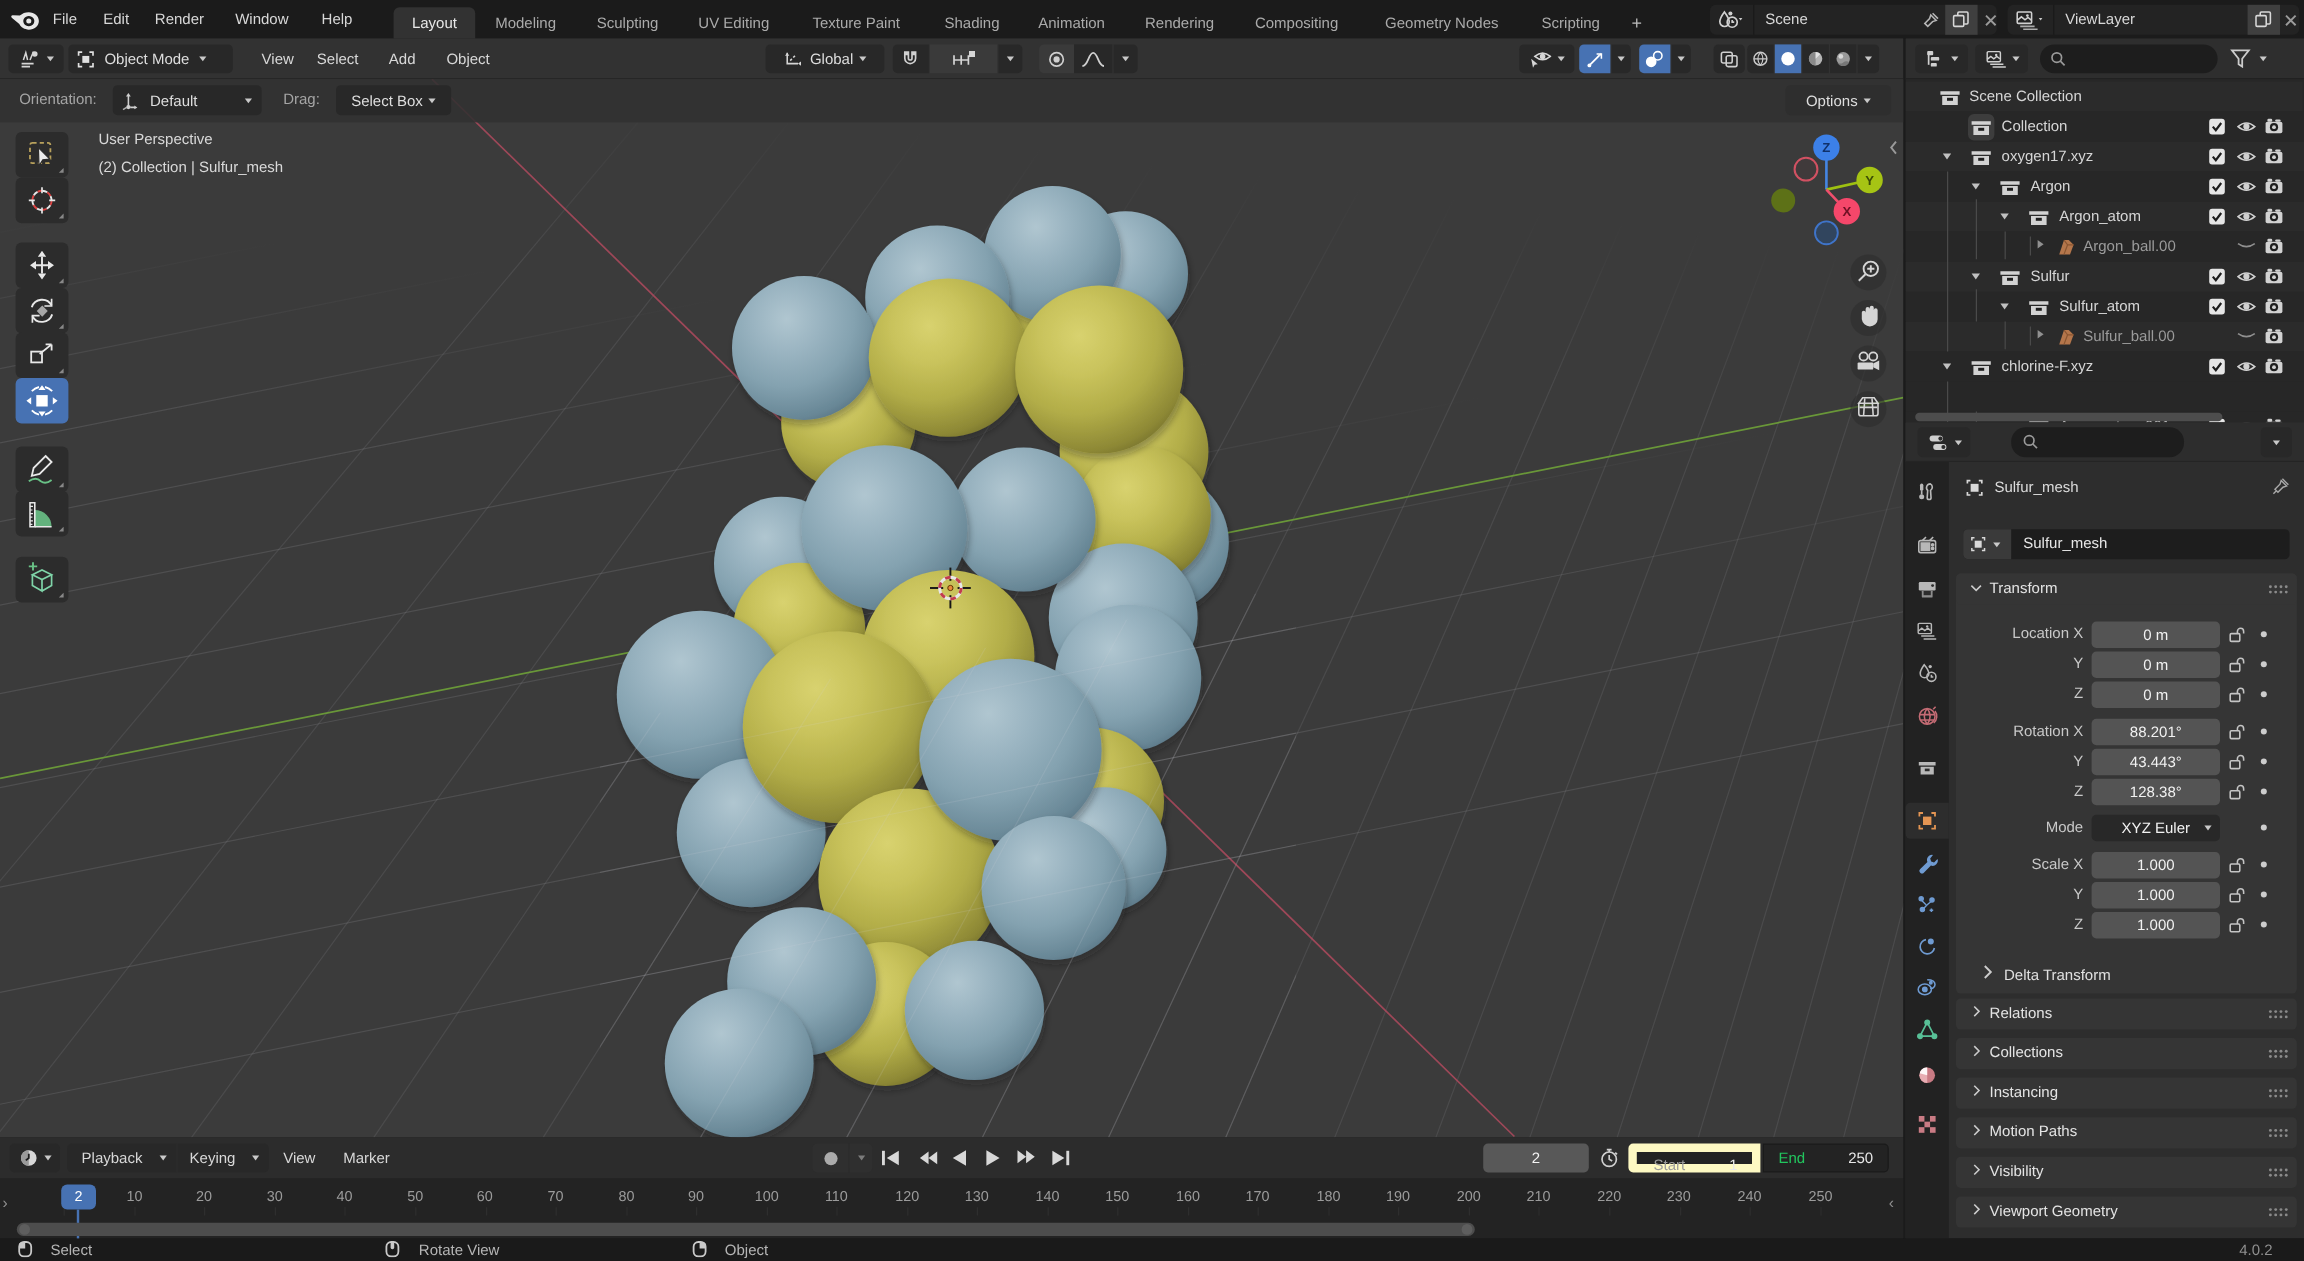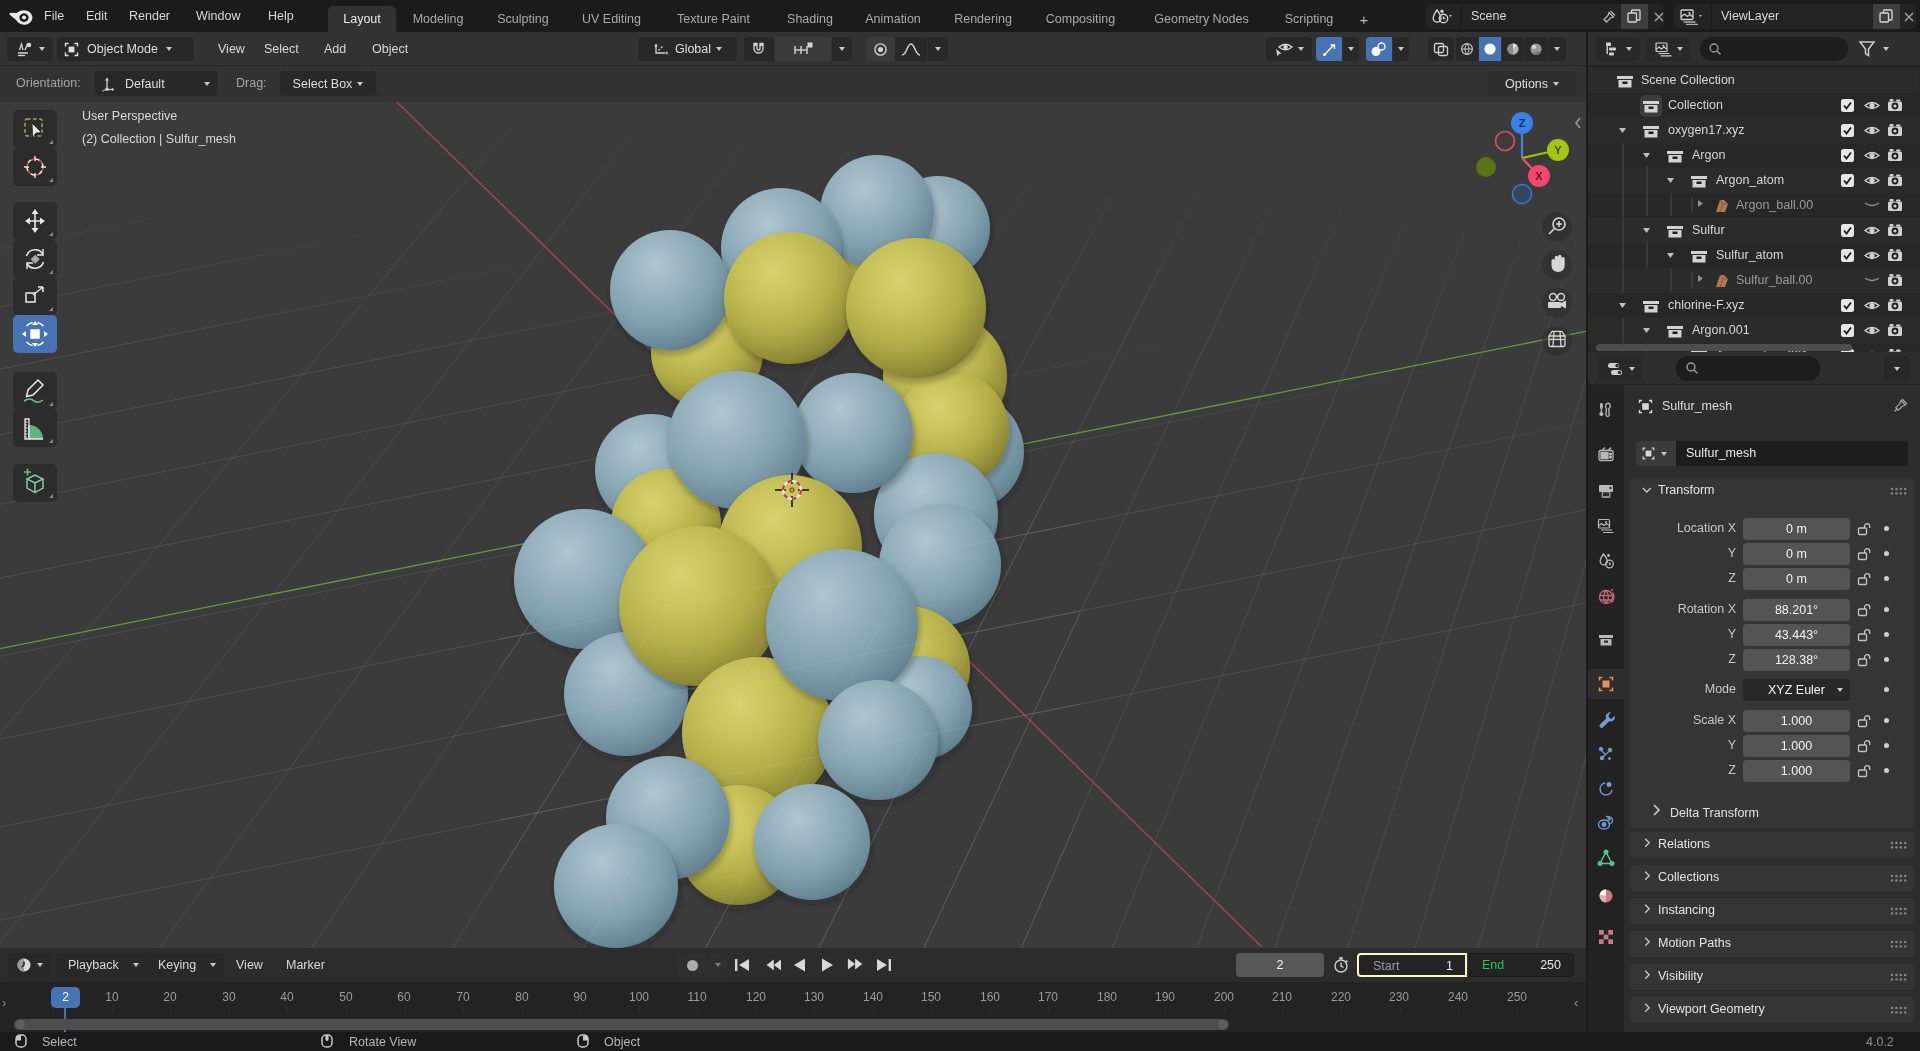--- a/index.html
+++ b/index.html
@@ -799,43 +799,20 @@
           <g transform="translate(300,6)" fill="#d2d2d2">
             <rect x="0" y="2.5" width="14" height="9.5" rx="1.5"></rect>
             <circle cx="7" cy="7" r="3.4" fill="#1f1f1f"></circle>
             <circle cx="7" cy="7" r="1.6" fill="#d2d2d2"></circle>
             <rect x="1.5" y="0" width="4" height="2.5" rx="1"></rect>
             <rect x="8" y="0.5" width="4.5" height="2" rx="1"></rect>
           </g>
         </svg>
         <div class="abs" style="left:80px;top:5px;font-size:12.5px;color:#d6d6d6">chlorine-F.xyz</div>
       </div>
-      <div class="abs" style="left:0;top:252px;width:332px;height:25px;background:#2b2b2b">
-        <svg width="332" height="25" viewBox="0 0 332 25" class="abs" style="left:0;top:0">
-          <path d="M55 10 h7 l-3.5 5 z" fill="#c0c0c0"></path>
-          <g transform="translate(79,5)">
-            <path d="M0 3 h16 v3 h-16 z M1.5 7 h13 v7.5 h-13 z" fill="#d2d2d2"></path>
-            <rect x="5.5" y="8.5" width="5" height="2.5" fill="#1f1f1f"></rect>
-          </g>
-          <rect x="253" y="6" width="13" height="13" rx="2.5" fill="#e6e6e6"></rect>
-          <path d="M256 12.5 l2.5 3 l4.5 -6" stroke="#1d1d1d" stroke-width="1.8" fill="none"></path>
-          <g transform="translate(277,8)">
-            <path d="M0 4.5 Q7 -1.5 14 4.5 Q7 10.5 0 4.5 z" fill="none" stroke="#d0d0d0" stroke-width="1.3"></path>
-            <circle cx="7" cy="4.5" r="2.6" fill="#d0d0d0"></circle>
-          </g>
-          <g transform="translate(300,6)" fill="#d2d2d2">
-            <rect x="0" y="2.5" width="14" height="9.5" rx="1.5"></rect>
-            <circle cx="7" cy="7" r="3.4" fill="#1f1f1f"></circle>
-            <circle cx="7" cy="7" r="1.6" fill="#d2d2d2"></circle>
-            <rect x="1.5" y="0" width="4" height="2.5" rx="1"></rect>
-            <rect x="8" y="0.5" width="4.5" height="2" rx="1"></rect>
-          </g>
-        </svg>
-        <div class="abs" style="left:104px;top:5px;font-size:12.5px;color:#d6d6d6">Argon.001</div>
-      </div>
       <div class="abs" style="left:0;top:277px;width:332px;height:25px;background:#272727">
         <svg width="332" height="25" viewBox="0 0 332 25" class="abs" style="left:0;top:0">
           <path d="M79 10 h7 l-3.5 5 z" fill="#c0c0c0"></path>
           <g transform="translate(103,5)">
             <path d="M0 3 h16 v3 h-16 z M1.5 7 h13 v7.5 h-13 z" fill="#d2d2d2"></path>
             <rect x="5.5" y="8.5" width="5" height="2.5" fill="#1f1f1f"></rect>
           </g>
           <rect x="253" y="6" width="13" height="13" rx="2.5" fill="#e6e6e6"></rect>
           <path d="M256 12.5 l2.5 3 l4.5 -6" stroke="#1d1d1d" stroke-width="1.8" fill="none"></path>
           <g transform="translate(277,8)">
@@ -1285,21 +1262,21 @@
 </svg>
   <div class="abs" style="left:1236px;top:5px;width:88px;height:24px;background:#585858;border-radius:4px;text-align:center;font-size:12.5px;color:#f5f5f5;line-height:24px">2</div>
   <svg class="abs" style="left:1332px;top:8px" width="18" height="18" viewBox="0 0 18 18">
         <g fill="none" stroke="#d0d0d0" stroke-width="1.4">
           <circle cx="9" cy="10" r="6"></circle>
           <path d="M9 6.5 v3.5 l2.5 1.5"></path>
           <path d="M7 2 h4 M9 2 v2"></path>
           <path d="M14 4.5 l1.5 1.5"></path>
         </g>
       </svg>
-  <div class="abs" style="left:1357px;top:5px;width:110px;height:24px;background:#232323;border-radius:4px 0 0 4px;border:2px solid #fef9c3">
+  <div class="abs" style="left:1357px;top:5px;width:110px;height:24px;background:#232323;border-radius:4px 0 0 4px;border:7px solid #fef9c3">
     <div class="abs" style="left:14px;top:4px;font-size:12.5px;color:#9d9d9d">Start</div>
     <div class="abs" style="right:12px;top:4px;font-size:12.5px;color:#e8e8e8">1</div>
       </div>
   <div class="abs" style="left:1469px;top:5px;width:105px;height:24px;background:#232323;border-radius:0 4px 4px 0;border:1px solid #1a1a1a">
     <div class="abs" style="left:12px;top:4px;font-size:12.5px;color:#22c55e">End</div>
     <div class="abs" style="right:12px;top:4px;font-size:12.5px;color:#e8e8e8">250</div>
       </div>
  </div>
  <div class="abs" style="left:0;top:34px;width:1586px;height:50px;background:#232323">
   <div class="abs" style="left:53.3px;top:24px;width:1px;height:7px;background:#2e2e2e"></div>

